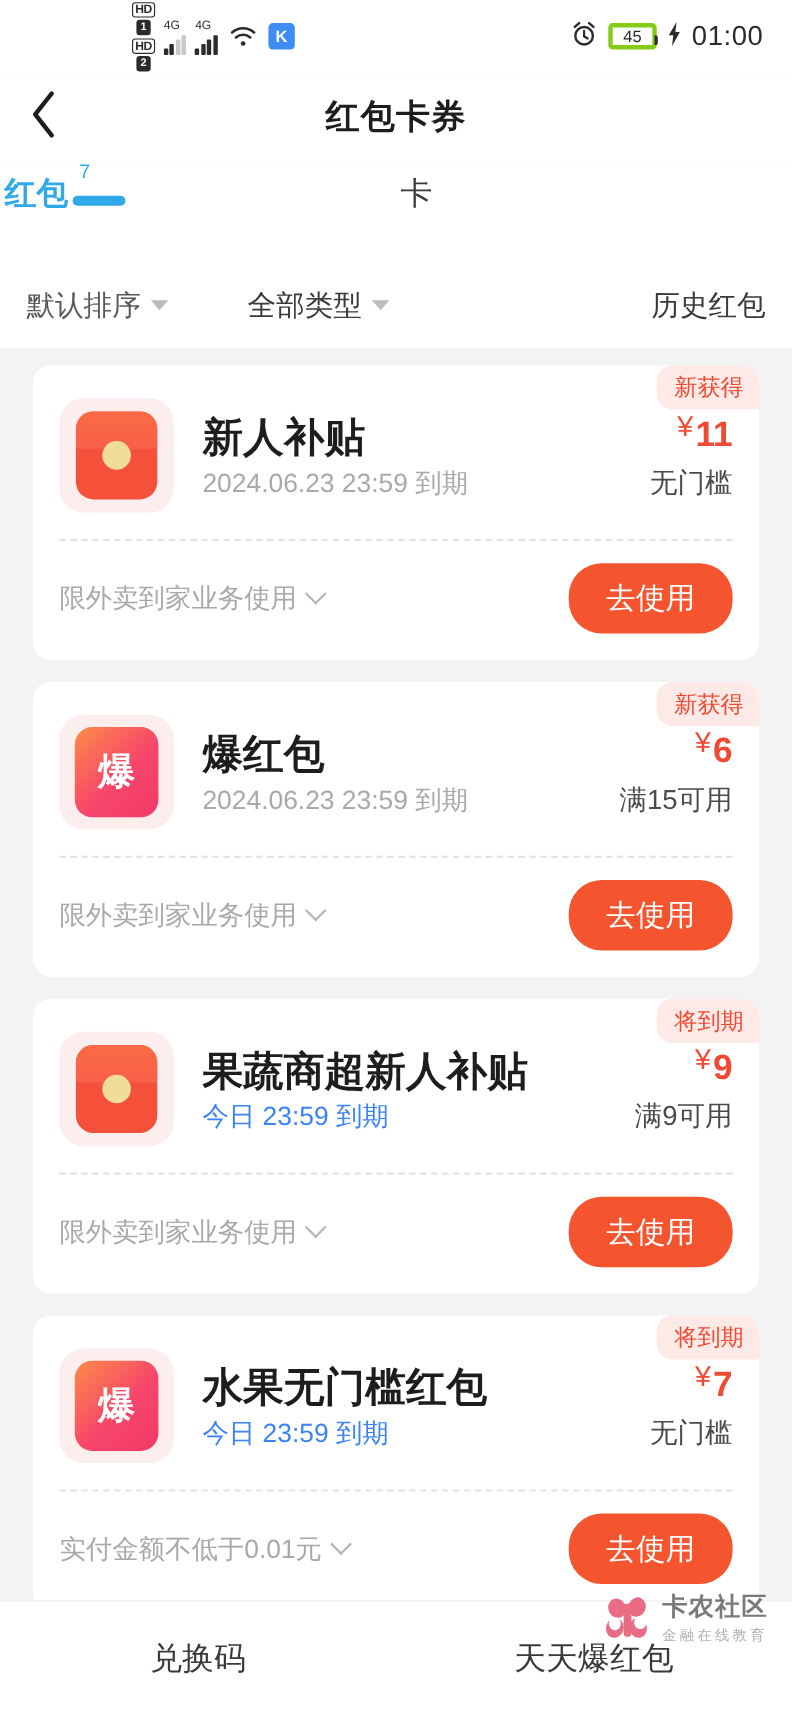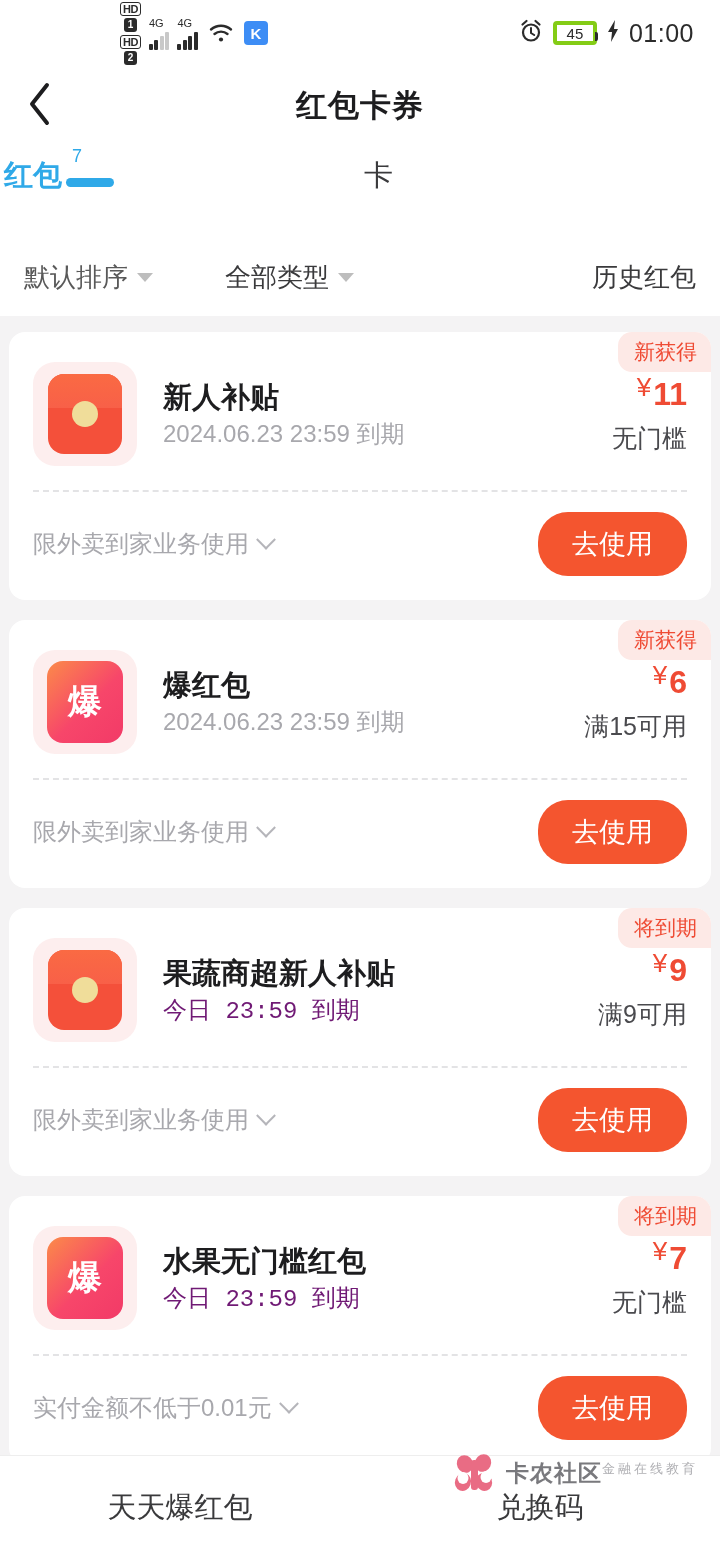--- a/index.html
+++ b/index.html
@@ -106,21 +106,21 @@
   .filter-item + .filter-item { margin-left: 72px; }
   .caret {
     width: 0; height: 0; border-left: 8px solid transparent;
     border-right: 8px solid transparent; border-top: 9px solid #bdbdbd;
   }
   .history { margin-left: auto; font-size: 26px; color: #3a3a3c; cursor: pointer; }
 
   
   .list {
     position: absolute; top: 316px; left: 0; right: 0; bottom: 105px;
-    overflow: hidden; padding: 16px 9px 0;
+    overflow: hidden; padding: 16px 30px 0;
   }
   .card {
     position: relative; background: #fff; border-radius: 16px;
     margin-bottom: 20px; overflow: hidden;
   }
   .badge {
     position: absolute; top: 0; right: 0;
     background: #fde9e6; color: #ef4b34;
     font-size: 21px; padding: 6px 14px 6px 16px;
     border-radius: 14px 0 0 14px;
@@ -149,25 +149,25 @@
   .bao {
     width: 76px; height: 82px; border-radius: 16px;
     background: linear-gradient(135deg, #fb8b49 0%, #f7466a 55%, #f23a67 100%);
     display: flex; align-items: center; justify-content: center;
     color: #fff; font-size: 34px; font-weight: bold;
     font-family: "DejaVu Sans", sans-serif;
   }
 
   .card-info { margin-left: 26px; flex: 1; min-width: 0; }
   .coupon-title {
-    font-size: 29px; color: #1d1d1f; font-weight: bold;
+    font-size: 37px; color: #1d1d1f; font-weight: bold;
     white-space: nowrap; overflow: hidden; text-overflow: ellipsis;
   }
   .coupon-expiry { margin-top: 0; font-size: 24px; color: #a8a8ad; }
-  .coupon-expiry.urgent { color: #701a75; font-family: Liberation Mono, monospace; }
+  .coupon-expiry.urgent { color: #3b82f6; }
 
   .card-price { text-align: right; flex: none; padding-left: 10px; }
   .price { color: #ef4b34; line-height: 1; white-space: nowrap; }
   .price .yen { font-size: 26px; vertical-align: 9px; margin-right: 2px; }
   .price .amt { font-size: 32px; font-weight: bold; }
   .limit { margin-top: 12px; font-size: 25px; color: #4a4a4e; }
 
   .dashed {
     border-top: 2px dashed #e3e3e5; margin: 0 24px;
   }
@@ -200,21 +200,21 @@
     flex: 1; text-align: center; font-size: 29px; color: #3a3a3c; cursor: pointer;
   }
 
   
   .watermark {
     position: absolute; right: 22px; bottom: 64px;
     display: flex; align-items: center; gap: 8px;
     opacity: 0.92; pointer-events: none;
   }
   .wm-logo { width: 46px; height: 46px; position: relative; }
-  .wm-text { display: flex; flex-direction: row; align-items: flex-start; font-family: Liberation Mono, monospace; }
+  .wm-text { display: flex; flex-direction: column; align-items: flex-start; font-family: Liberation Mono, monospace; }
   .wm-title { font-size: 23px; font-weight: bold; color: #6e6e72; letter-spacing: 1px; }
   .wm-sub { font-size: 13px; color: #a9a9ad; letter-spacing: 3px; margin-top: 2px; }
 </style>
 </head>
 <body>
 
 <div class="phone">
 
   <div class="statusbar">
     <div class="sb-left">
@@ -417,22 +417,22 @@
           <span>实付金额不低于0.01元</span>
           <span class="chev-d"></span>
         </div>
         <button class="use-btn">去使用</button>
       </div>
     </div>
 
   </div>
 
   <div class="bottombar">
+    <div class="bb-item">兑换码</div>
     <div class="bb-item">天天爆红包</div>
-    <div class="bb-item">兑换码</div>
   </div>
 
   <div class="watermark">
     <span class="wm-logo">
       <svg width="46" height="46" viewBox="0 0 46 46">
         <g fill="#e8607a">
           <ellipse cx="13" cy="14" rx="8" ry="9" transform="rotate(-25 13 14)"></ellipse>
           <ellipse cx="31" cy="13" rx="8" ry="9" transform="rotate(25 31 13)"></ellipse>
           <ellipse cx="11" cy="32" rx="8" ry="9" transform="rotate(20 11 32)"></ellipse>
           <ellipse cx="32" cy="32" rx="8" ry="9" transform="rotate(-20 32 32)"></ellipse>

